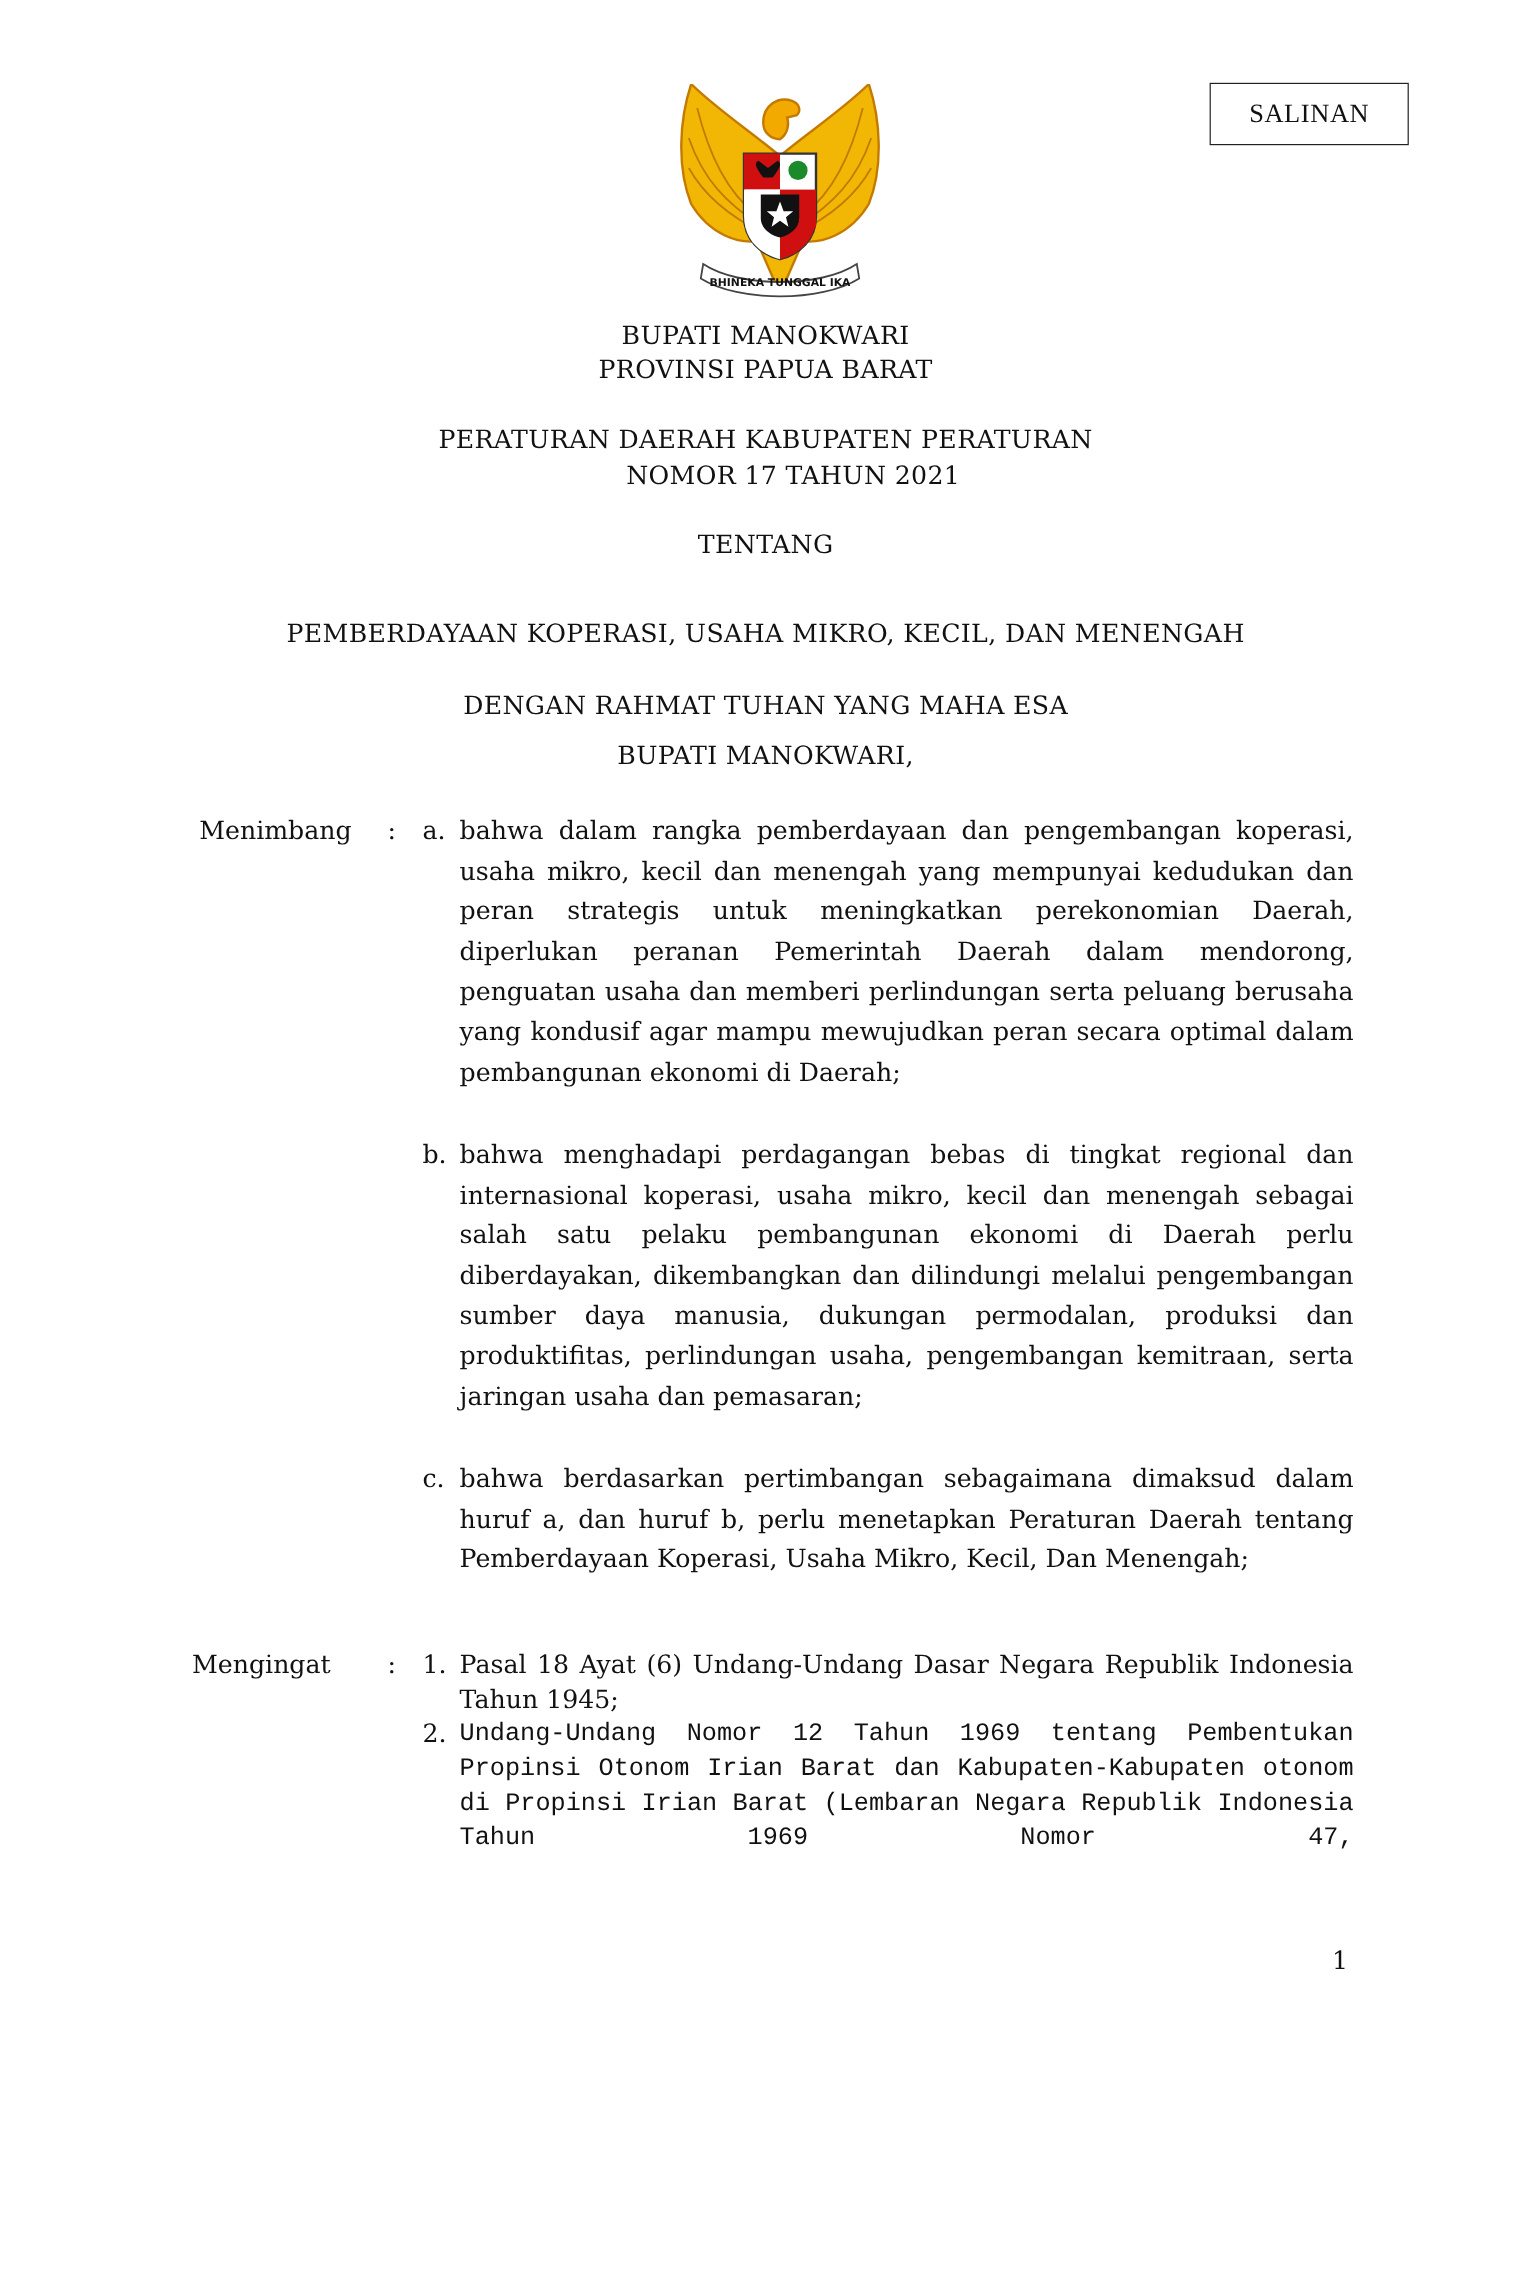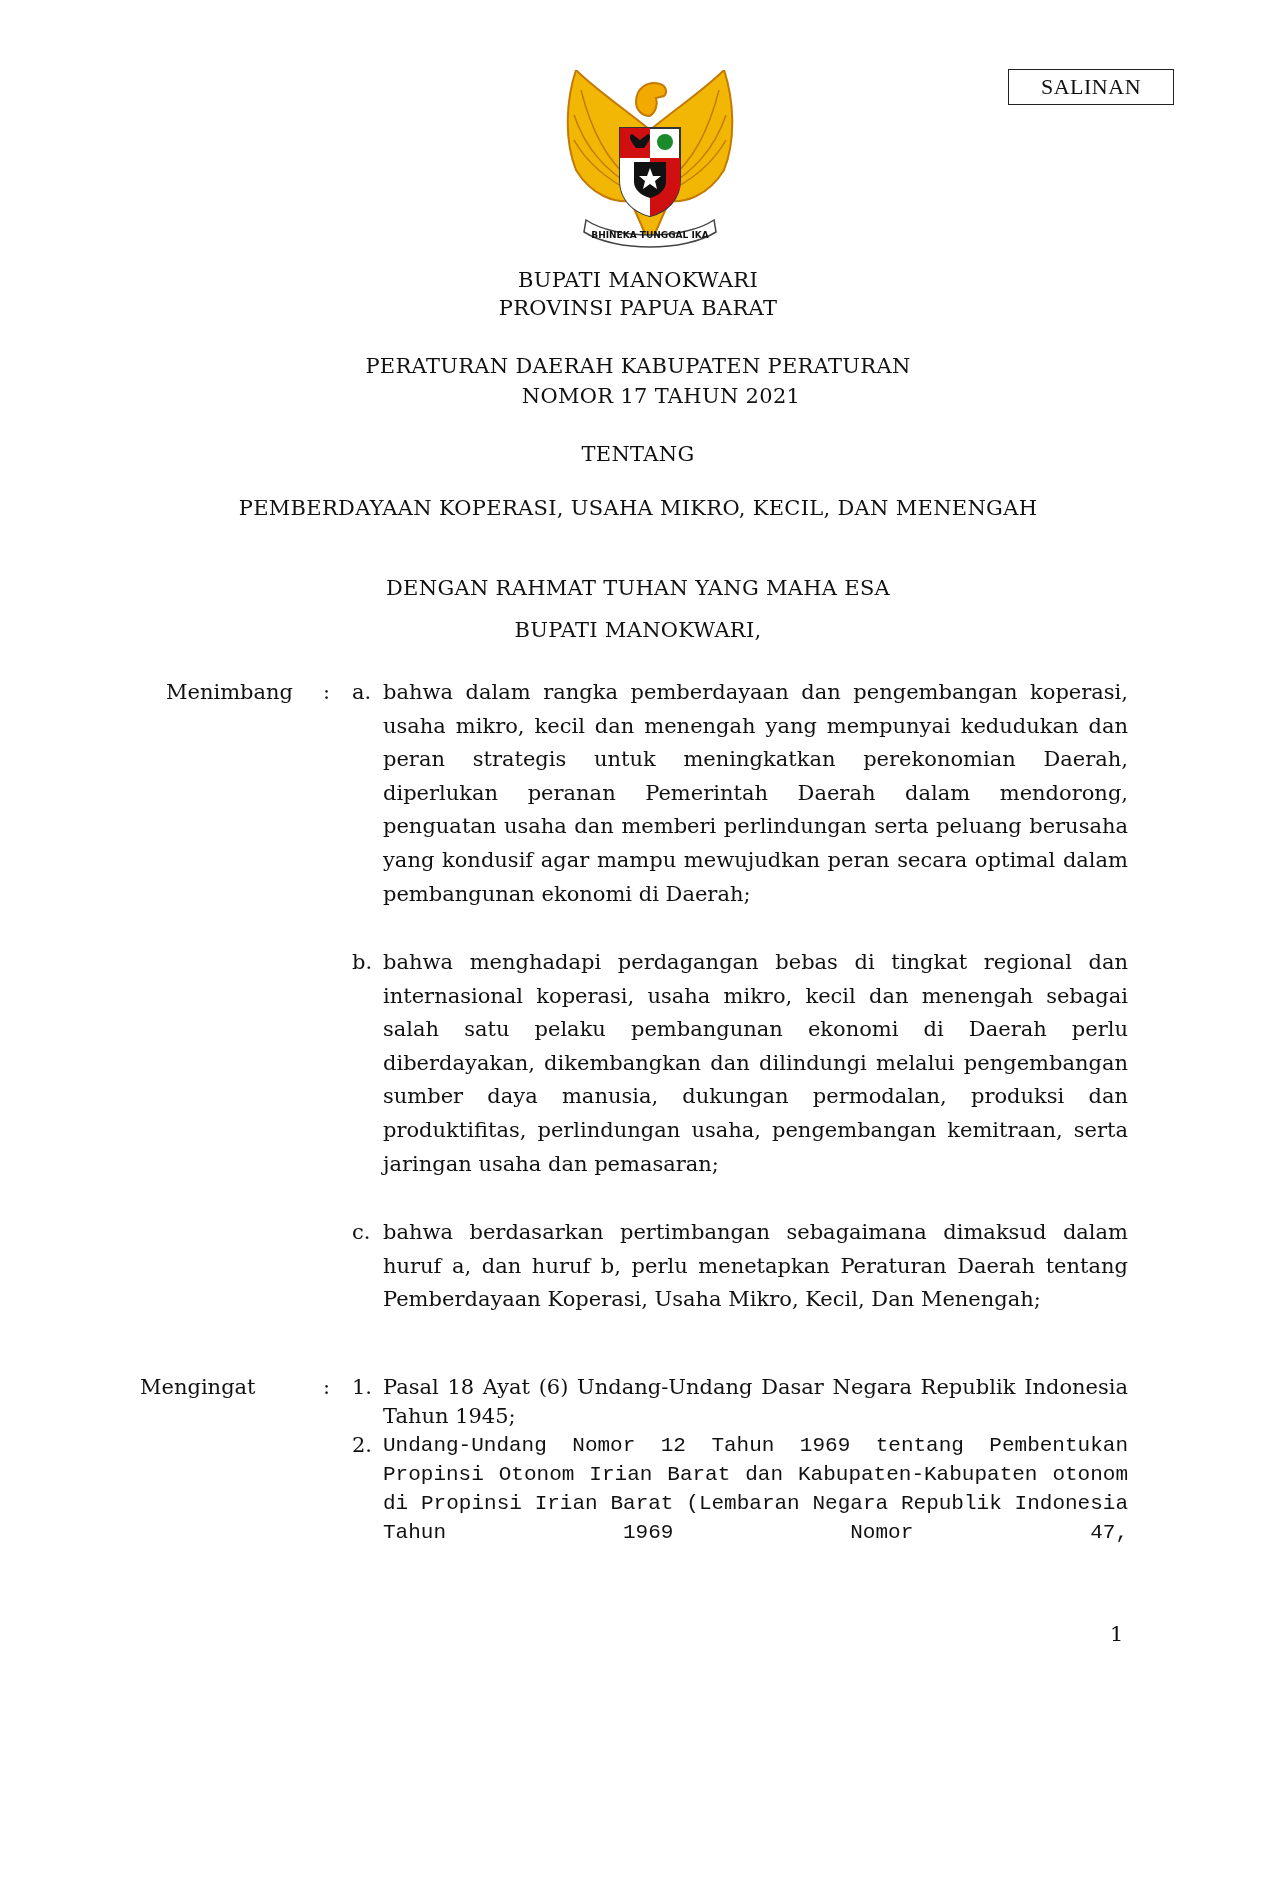--- a/index.html
+++ b/index.html
@@ -1,21 +1,21 @@
 <!DOCTYPE html>
 <html><head>
   <meta charset="utf-8">
   <style>
     html, body { margin: 0; padding: 0; background: #ffffff; }
     body {
       width: 1276px; height: 1902px; position: relative; overflow: hidden;
       font-family: "DejaVu Serif", serif; color: #111;
     }
     .stamp {
-      position: absolute; left: 1008px; top: 69px; width: 166px; height: 36px;
+      position: absolute; left: 1008px; top: 69px; width: 166px; height: 52px;
       border: 1.5px solid #222; box-sizing: border-box;
       display: flex; align-items: center; justify-content: center;
       font-family: "Liberation Serif", serif; font-size: 22px; letter-spacing: 0.5px;
     }
     .emblem { position: absolute; left: 556px; top: 70px; width: 188px; height: 180px; }
     .center { position: absolute; left: 0; width: 1276px; text-align: center; font-size: 21px; letter-spacing: 0.3px; }
     .row { position: absolute; font-size: 21px; line-height: 33.6px; }
     .label { position: absolute; left: 166px; width: 150px; text-align: left; }
     .colon { position: absolute; left: 323px; }
     .marker { position: absolute; left: 352px; }
@@ -61,21 +61,21 @@
 
   <path d="M30 150 C60 170 128 170 158 150 L160 162 C128 182 60 182 28 162 Z" fill="#fff" stroke="#444" stroke-width="1.5"></path>
   <text x="94" y="168" font-size="9" text-anchor="middle" font-family="DejaVu Sans, sans-serif" font-weight="bold" fill="#111">BHINEKA TUNGGAL IKA</text>
 </svg>
 
 <div class="center" style="top:268px;">BUPATI MANOKWARI</div>
 <div class="center" style="top:296px;">PROVINSI PAPUA BARAT</div>
 <div class="center" style="top:354px;">PERATURAN DAERAH KABUPATEN PERATURAN</div>
 <div class="center" style="top:384px;padding-left:23px;">NOMOR 17 TAHUN 2021</div>
 <div class="center" style="top:442px;">TENTANG</div>
-<div class="center" style="top:496px;">PEMBERDAYAAN KOPERASI, USAHA MIKRO, KECIL, DAN MENENGAH</div>
+<div class="center" style="top:516px;">PEMBERDAYAAN KOPERASI, USAHA MIKRO, KECIL, DAN MENENGAH</div>
 <div class="center" style="top:576px;">DENGAN RAHMAT TUHAN YANG MAHA ESA</div>
 <div class="center" style="top:618px;">BUPATI MANOKWARI,</div>
 
 <div class="row" style="top:676px; left:0; width:1276px;">
   <span class="label">Menimbang</span>
   <span class="colon">:</span>
 </div>
 
 <div class="row" style="top:676px; left:0; width:1276px; height:272px;">
   <span class="marker">a.</span>
@@ -86,21 +86,21 @@
   <span class="marker">b.</span>
   <div class="para">bahwa menghadapi perdagangan bebas di tingkat regional dan internasional koperasi, usaha mikro, kecil dan menengah sebagai salah satu pelaku pembangunan ekonomi di Daerah perlu diberdayakan, dikembangkan dan dilindungi melalui pengembangan sumber daya manusia, dukungan permodalan, produksi dan produktifitas, perlindungan usaha, pengembangan kemitraan, serta jaringan usaha dan pemasaran;</div>
 </div>
 
 <div class="row" style="top:1216px; left:0; width:1276px; height:140px;">
   <span class="marker">c.</span>
   <div class="para">bahwa berdasarkan pertimbangan sebagaimana dimaksud dalam huruf a, dan huruf b, perlu menetapkan Peraturan Daerah tentang Pemberdayaan Koperasi, Usaha Mikro, Kecil, Dan Menengah;</div>
 </div>
 
 <div class="row" style="top:1373px; left:0; width:1276px; line-height:29px;">
-  <span class="label" style="left:140px;">Mengingat</span>
+  <span class="label" style="left:160px;">Mengingat</span>
   <span class="colon">:</span>
 </div>
 
 <div class="row" style="top:1373px; left:0; width:1276px; line-height:29px;">
   <span class="marker">1.</span>
   <div class="para">Pasal 18 Ayat (6) Undang-Undang Dasar Negara Republik Indonesia Tahun 1945;</div>
 </div>
 
 <div class="row" style="top:1431px; left:0; width:1276px; line-height:29px;">
   <span class="marker">2.</span>

